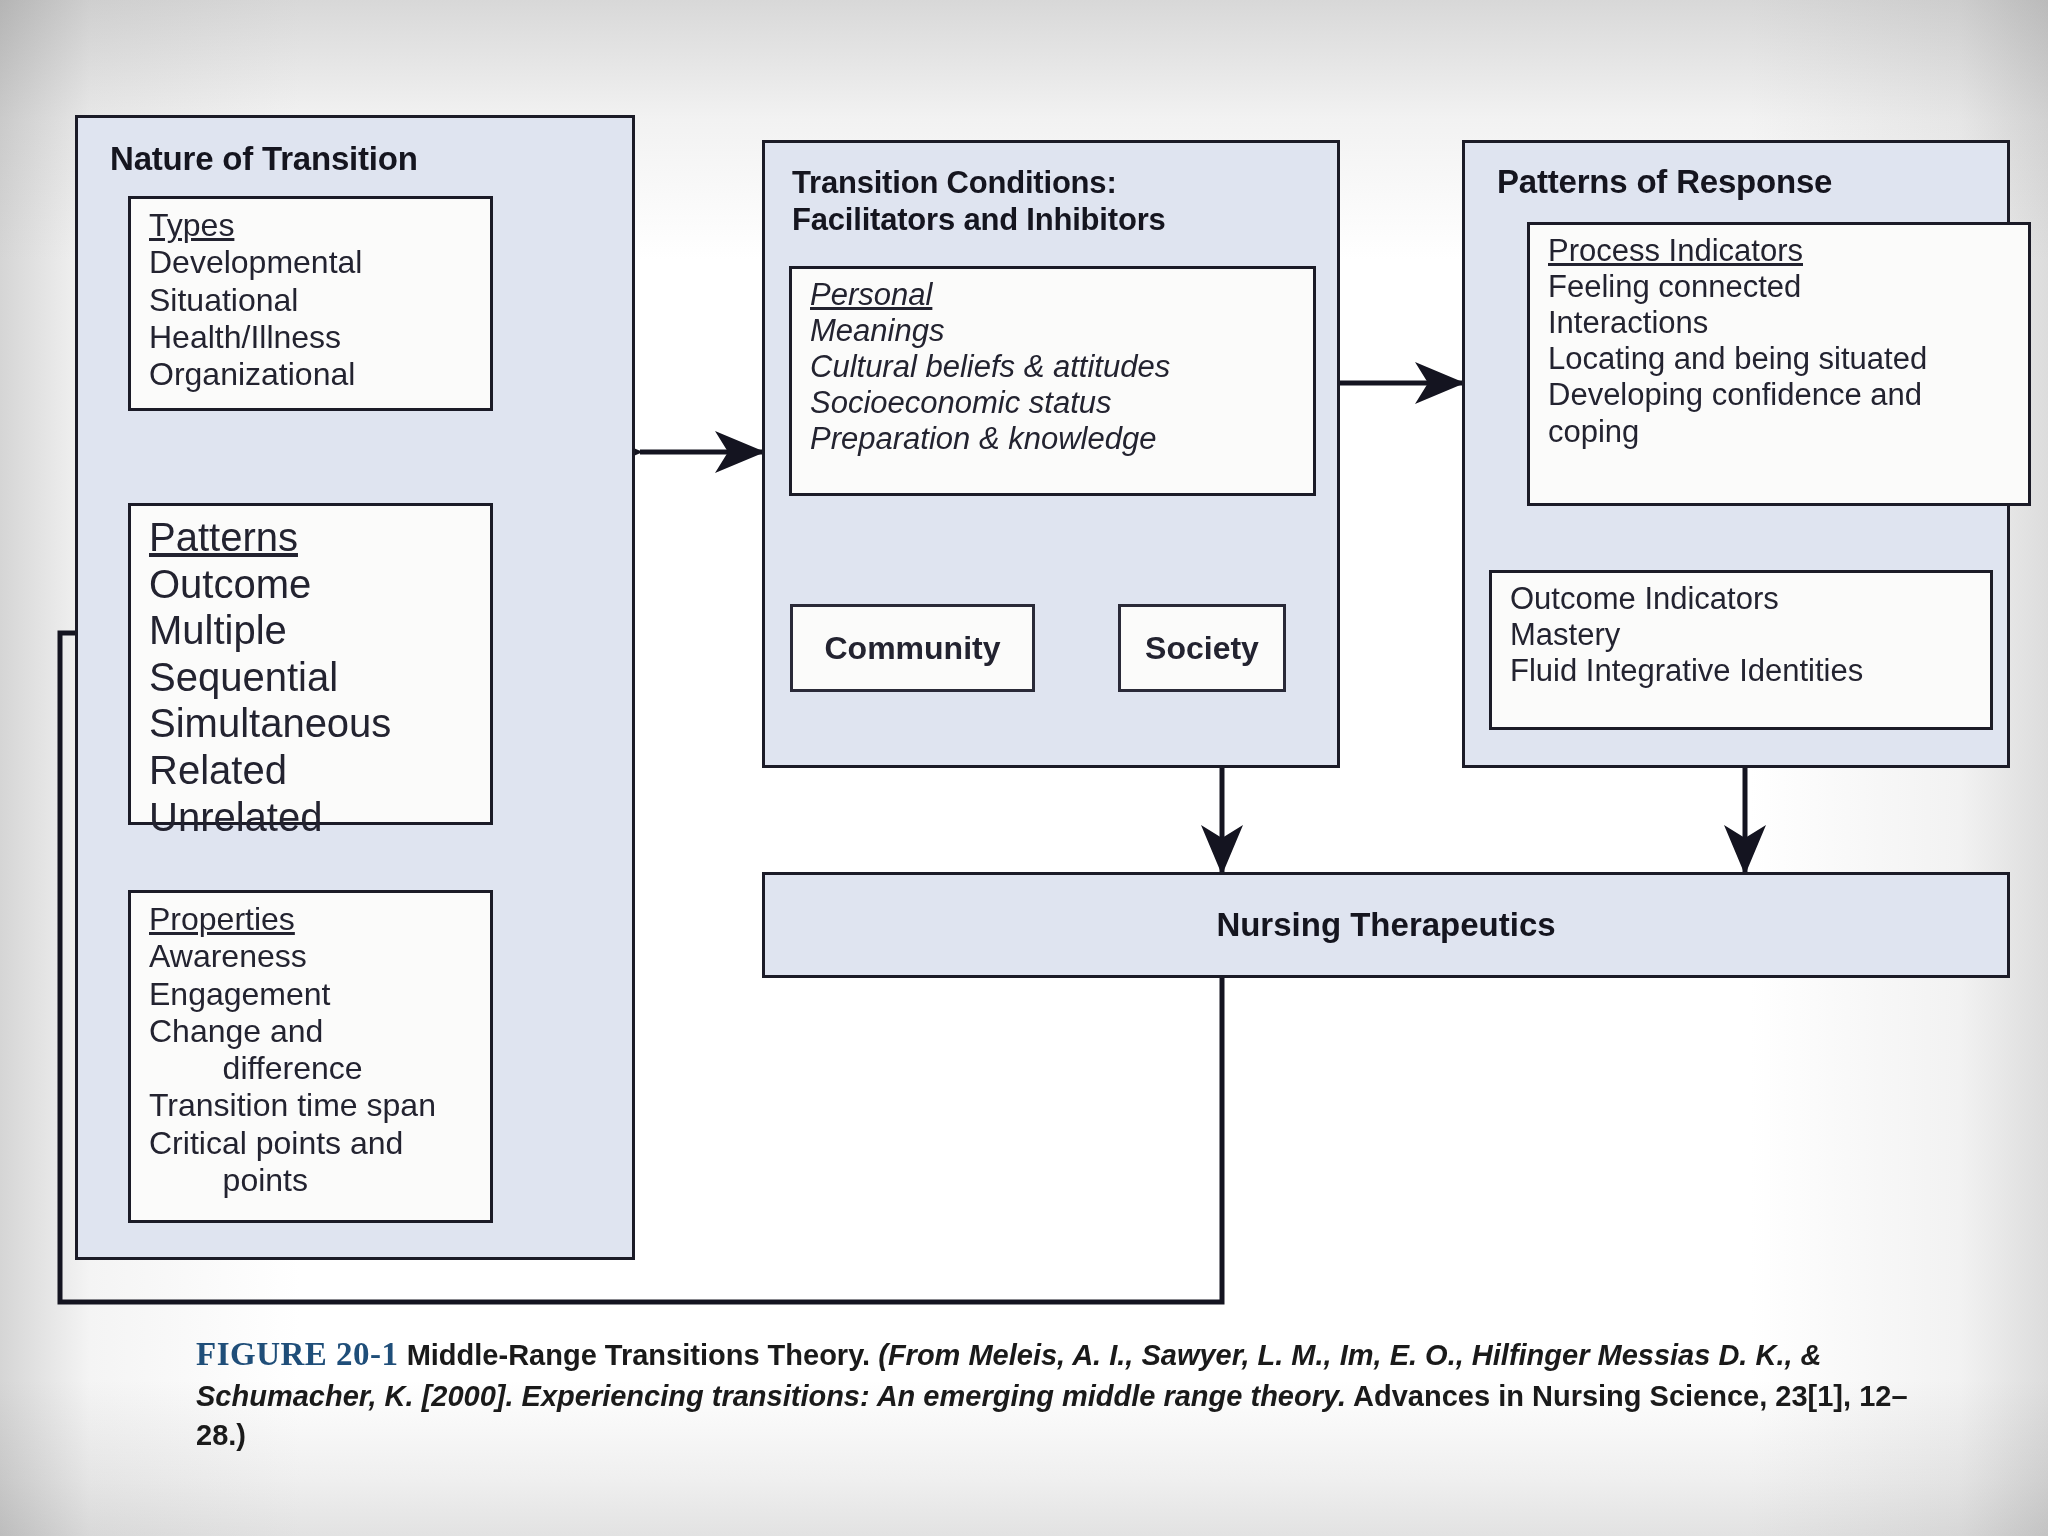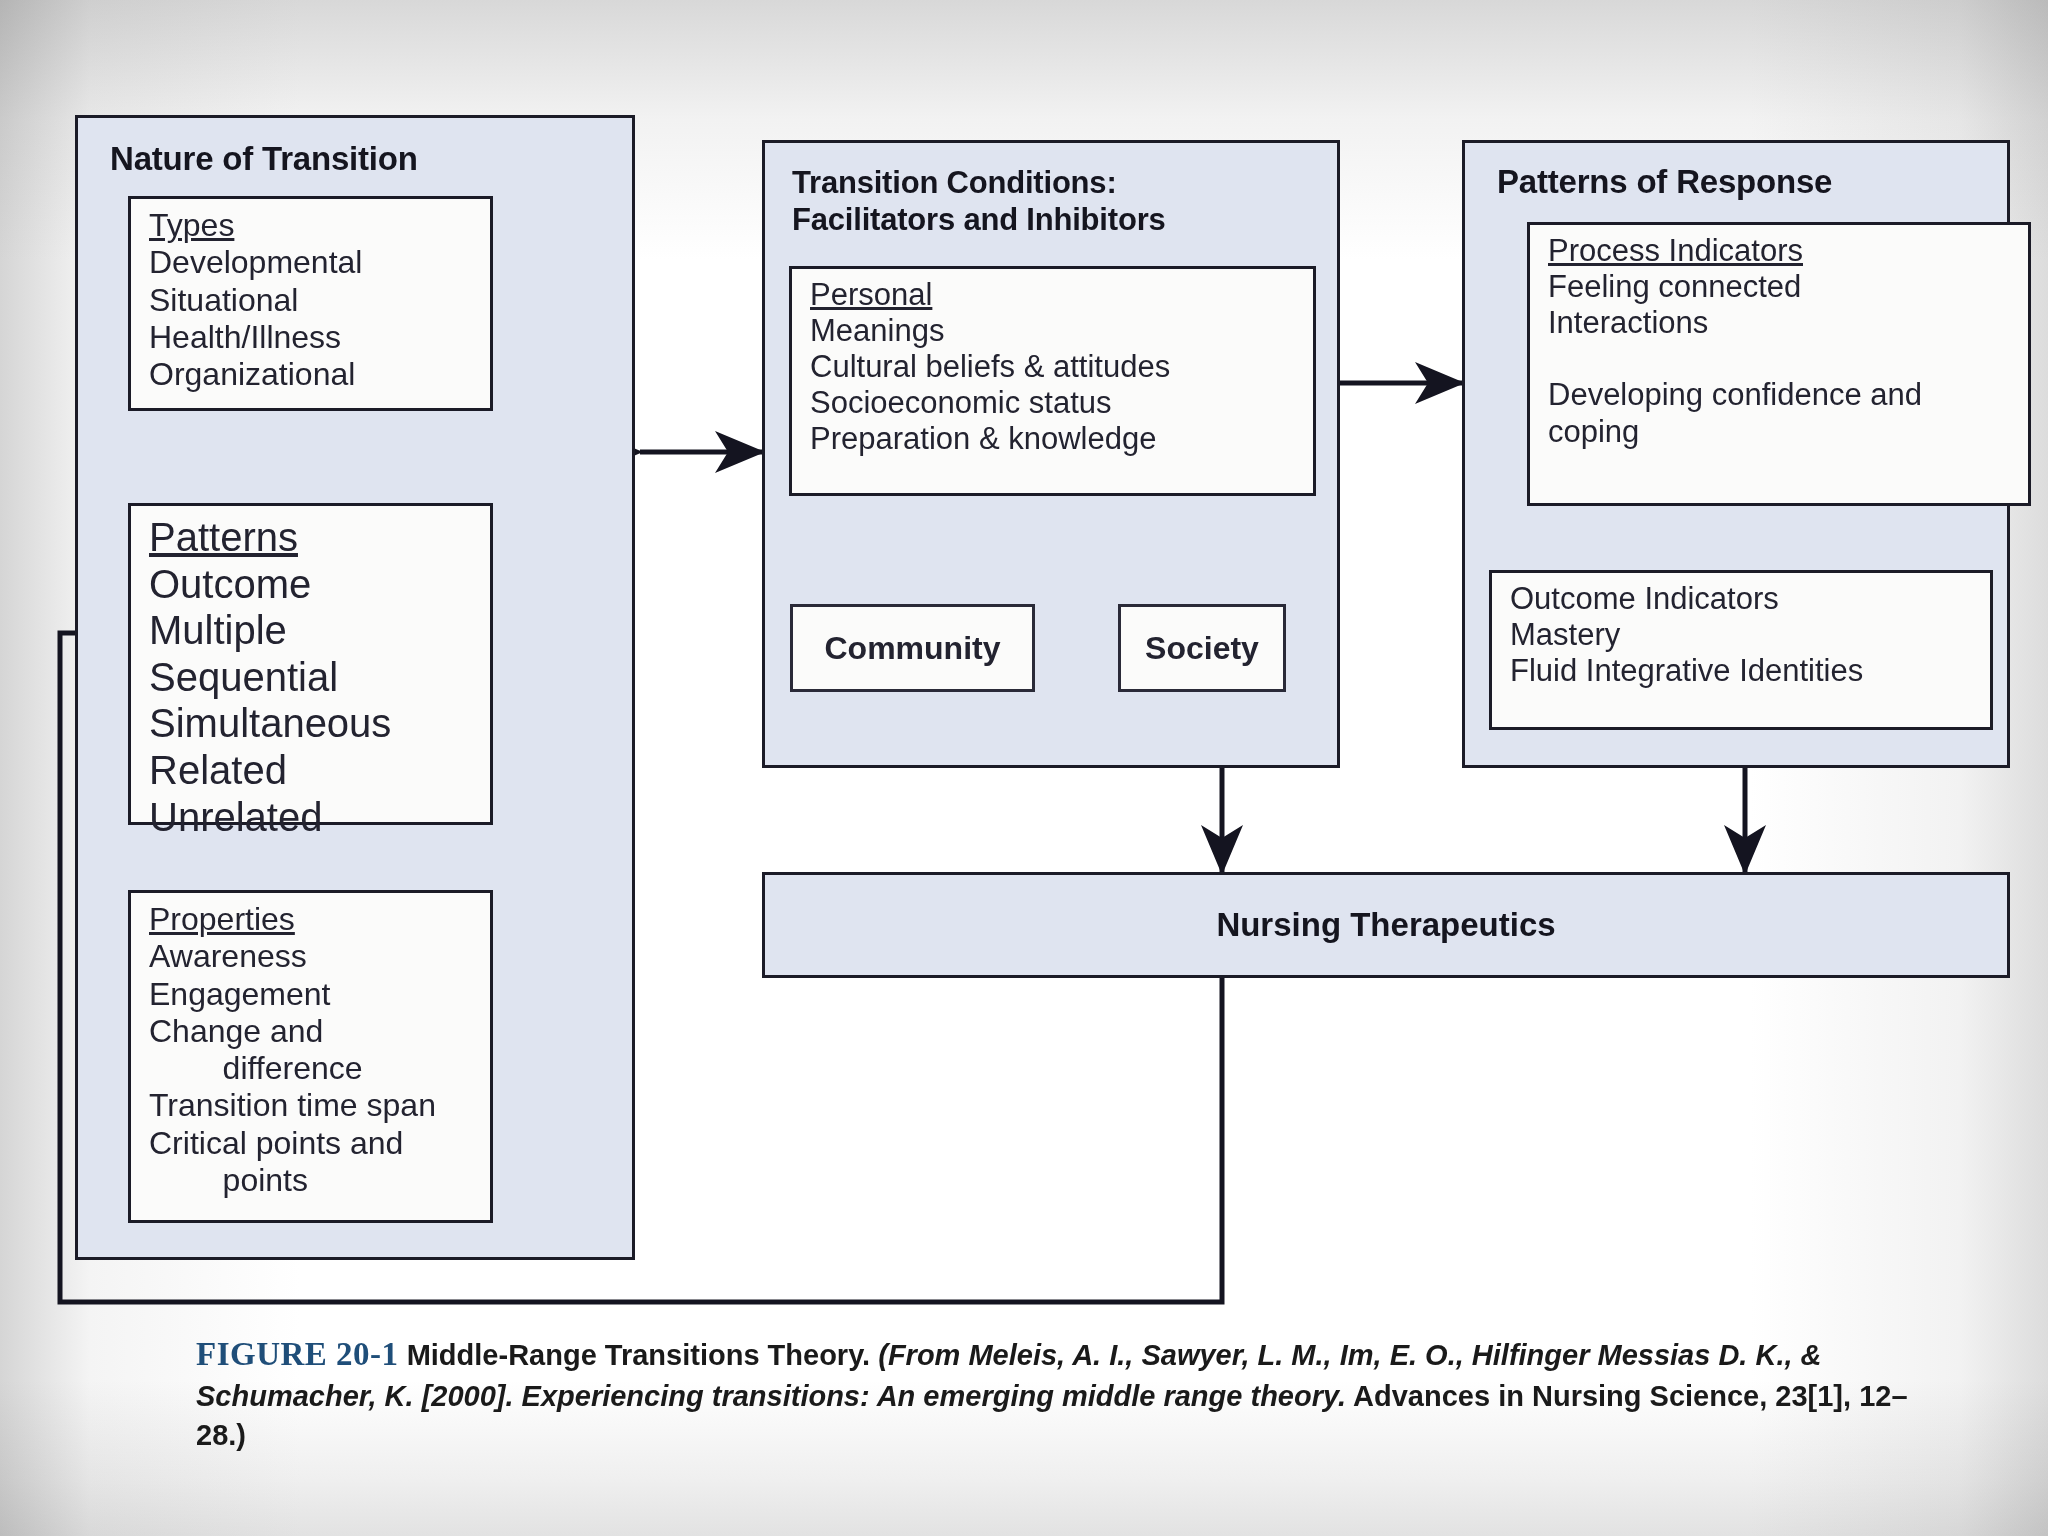--- a/index.html
+++ b/index.html
@@ -161,21 +161,21 @@
       <span>Critical points and</span><br>
       <span class="ind">points</span>
     </div>
   </div>
 
   <div class="panel" style="left:762px;top:140px;width:578px;height:628px;">
   </div>
   <div class="panel-title" style="left:792px;top:165px;font-size:31px;width:520px;">Transition Conditions:
 Facilitators and Inhibitors</div>
 
-  <div class="ibox" style="left:789px;top:266px;width:527px;height:230px;">
+  <div class="ibox" style="left:789px;top:266px;width:527px;height:230px;font-style:italic;">
     <div class="lines" style="font-size:31px;">
       <span class="hd">Personal</span><br>
       <span>Meanings</span><br>
       <span>Cultural beliefs &amp; attitudes</span><br>
       <span>Socioeconomic status</span><br>
       <span>Preparation &amp; knowledge</span>
     </div>
   </div>
 
   <div class="sbox" style="left:790px;top:604px;width:245px;height:88px;font-size:32px;">
@@ -188,21 +188,21 @@
 
   <div class="panel" style="left:1462px;top:140px;width:548px;height:628px;">
   </div>
   <div class="panel-title" style="left:1497px;top:163px;font-size:33px;">Patterns of Response</div>
 
   <div class="ibox" style="left:1489px;top:222px;width:504px;height:284px;margin-left:38px;">
     <div class="lines" style="font-size:31px;">
       <span class="hd">Process Indicators</span><br>
       <span>Feeling connected</span><br>
       <span>Interactions</span><br>
-      <br>
+      <span>Locating and being situated</span><br>
       <span>Developing confidence and</span><br>
       <span>coping</span>
     </div>
   </div>
 
   <div class="ibox" style="left:1489px;top:570px;width:504px;height:160px;">
     <div class="lines" style="font-size:31px;">
       <span>Outcome Indicators</span><br>
       <span>Mastery</span><br>
       <span>Fluid Integrative Identities</span>

